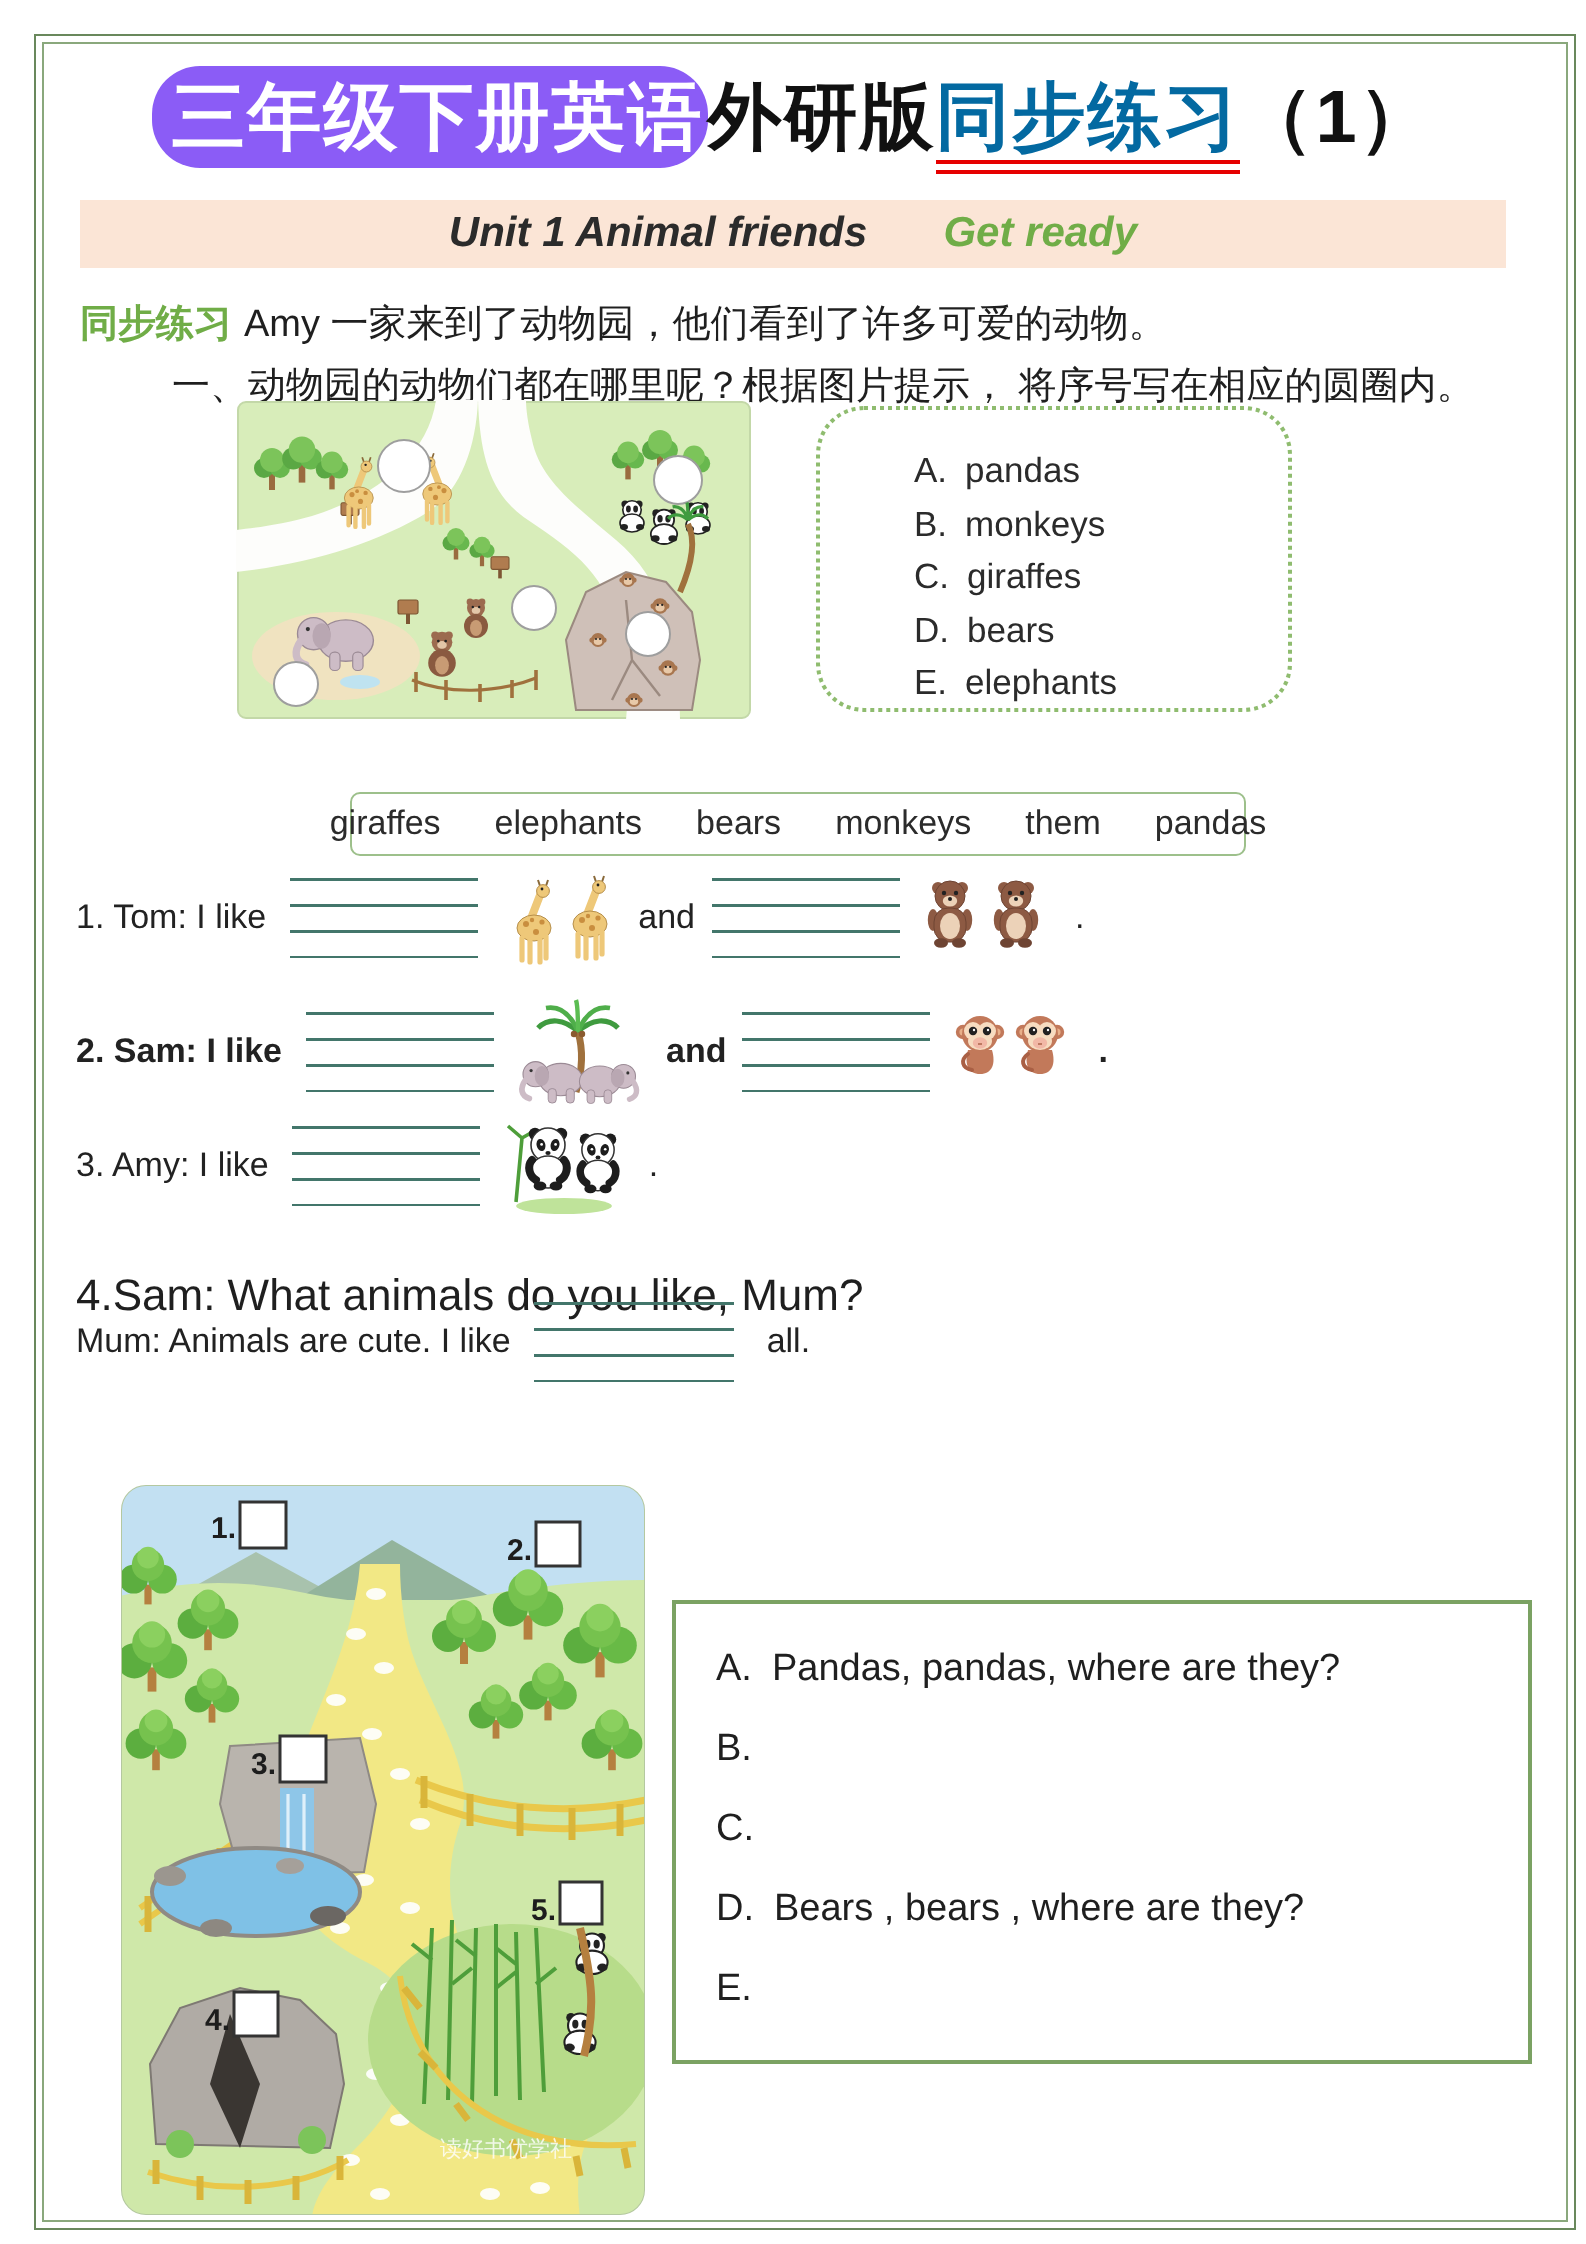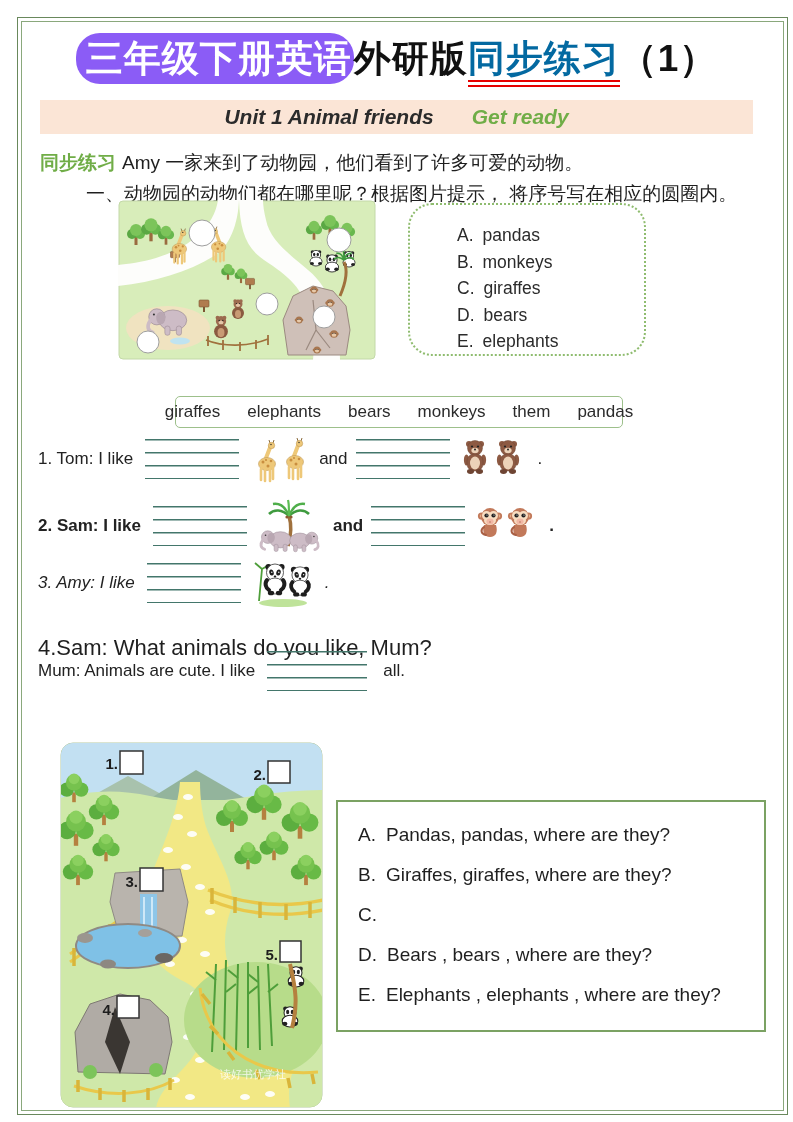--- a/index.html
+++ b/index.html
@@ -314,21 +314,21 @@
     </svg>
     <span class="conj">and</span>
     <span class="blank"></span>
     <svg class="icon-svg" width="64" height="48" viewBox="0 0 64 48">
       <use href="#ic-monkey" transform="translate(17,20)"></use>
       <use href="#ic-monkey" transform="translate(47,20)"></use>
     </svg>
     <span class="period">.</span>
   </div>
 
-  <div class="abs sent" style="top:554px;height:58px;font-style:italic;">
+  <div class="abs sent" style="top:554px;height:58px;">
     <span class="txt">3. Amy: I like</span>
     <span class="blank"></span>
     <svg class="icon-svg" width="64" height="52" viewBox="0 0 64 52">
       <path d="M10,44 L13,12 M13,12 L6,6 M13,12 L20,8" stroke="#4e9e3a" stroke-width="1.8" fill="none"></path>
       <use href="#ic-panda" transform="translate(26,24)"></use>
       <use href="#ic-panda" transform="translate(51,26) scale(0.95)"></use>
       <ellipse cx="34" cy="46" rx="24" ry="4" fill="#bfe39a"></ellipse>
     </svg>
     <span class="period">.</span>
   </div>
@@ -438,27 +438,25 @@
     </g>
   </svg>
 
   <div class="abs opt-box">
     <div class="row">
         <span>A.</span>
         <span>Pandas, pandas, where are they?</span>
       </div>
     <div class="row">
         <span>B.</span>
-        <span>Giraffes, giraffes, where are they?</span>
       </div>
     <div class="row">
         <span>C.</span>
       </div>
     <div class="row">
         <span>D.</span>
         <span>Bears , bears , where are they?</span>
       </div>
     <div class="row">
         <span>E.</span>
-        <span>Elephants , elephants , where are they?</span>
       </div>
   </div>
 </div>
 
 </body></html>

